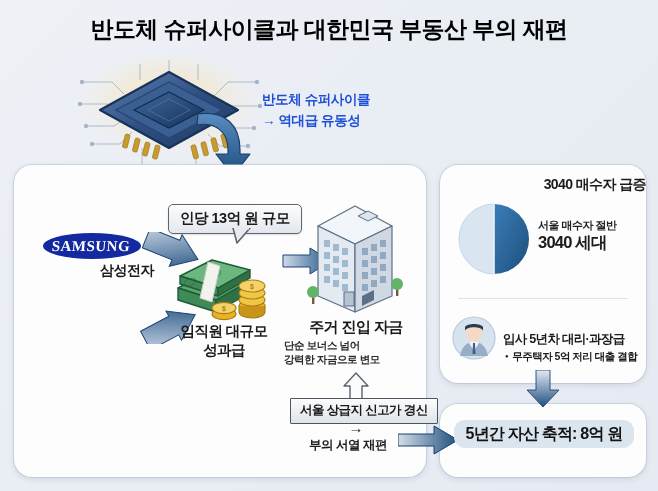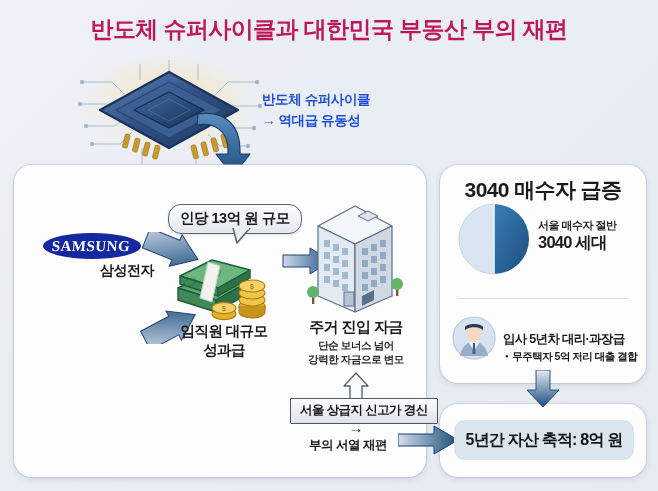--- a/index.html
+++ b/index.html
@@ -8,21 +8,21 @@
     background:linear-gradient(135deg,#eef1f6 0%,#e9edf4 45%,#e6eaf2 100%);
     font-family:"Liberation Sans","DejaVu Sans",sans-serif;
     color:#1b1b1b;overflow:hidden;position:relative;
   }
   .stage{position:absolute;inset:0;}
   .abs{position:absolute;}
 
   
   #title{
     top:14px;left:0;width:658px;text-align:center;
-    font-size:23px;font-weight:bold;letter-spacing:-0.6px;color:#be185d;
+    font-size:23px;font-weight:bold;letter-spacing:-0.6px;color:#000000;
     white-space:nowrap;
   }
 
   
   #chip-art{left:62px;top:52px;width:215px;height:125px;}
   #chip-art svg{display:block;}
 
   #chip-caption{left:262px;top:90px;width:180px;font-size:13.5px;font-weight:bold;line-height:1.55;color:#1d4ed8;letter-spacing:-0.4px;}
 
   
@@ -35,63 +35,63 @@
   #right-panel-bottom{left:440px;top:404px;width:206px;height:73px;}
 
   
   #samsung-logo{left:42px;top:232px;width:100px;height:28px;}
   #samsung-label{left:30px;top:262px;width:124px;text-align:right;font-size:14px;font-weight:bold;letter-spacing:-0.5px;}
 
   #skhynix-logo{left:30px;top:312px;width:118px;height:34px;}
 
   #bubble{
     left:168px;top:204px;padding:4px 11px 5px;
-    border:1.6px solid #5c6672;border-radius:13px;
+    border:1.6px solid #5c6672;border-radius:5px;
     background:linear-gradient(#fdfdfd,#e3e7ec);
     font-size:14.5px;font-weight:bold;letter-spacing:-0.5px;white-space:nowrap;
     box-shadow:0 1px 2px rgba(0,0,0,.12);
   }
   #bubble-tail{left:232px;top:228px;width:20px;height:16px;}
 
   #money-art{left:172px;top:244px;width:108px;height:78px;}
   #bonus-label{left:158px;top:322px;width:132px;text-align:center;font-size:14.5px;font-weight:bold;line-height:1.3;letter-spacing:-0.6px;}
 
   #building-art{left:300px;top:192px;width:110px;height:124px;}
   #housing-title{left:286px;top:318px;width:140px;text-align:center;font-size:15px;font-weight:bold;letter-spacing:-0.6px;}
-  #housing-sub{left:284px;top:338px;width:144px;text-align:center;font-size:10.5px;font-weight:bold;line-height:1.38;color:#2a2a2a;letter-spacing:-0.4px;}
+  #housing-sub{left:284px;top:338px;width:144px;text-align:left;font-size:10.5px;font-weight:bold;line-height:1.38;color:#2a2a2a;letter-spacing:-0.4px;}
 
   #hollow-arrow{left:343px;top:372px;width:26px;height:28px;}
   #seoul-chip{
     left:290px;top:398px;padding:3px 9px 4px;
     border:1.5px solid #4b5664;border-radius:1px;
     background:linear-gradient(#fcfcfc,#dfe4ea);
     font-size:12.5px;font-weight:bold;letter-spacing:-0.6px;white-space:nowrap;
   }
   #rank-arrow{left:338px;top:419px;width:36px;text-align:center;font-size:15px;font-weight:bold;}
   #rank-label{left:300px;top:437px;width:96px;text-align:center;font-size:12.5px;font-weight:bold;letter-spacing:-0.5px;}
 
   
-  #buyers-title{left:440px;top:176px;width:206px;text-align:center;font-size:21px;font-weight:bold;letter-spacing:-0.6px;}
+  #buyers-title{left:440px;top:176px;width:206px;text-align:right;font-size:14px;font-weight:bold;letter-spacing:-0.6px;}
   #pie{left:457px;top:202px;width:74px;height:74px;}
   #pie-sub{left:538px;top:218px;width:104px;font-size:11px;font-weight:bold;letter-spacing:-0.5px;color:#1f1f1f;}
   #pie-big{left:538px;top:232px;width:108px;font-size:16.5px;font-weight:bold;letter-spacing:-0.8px;}
 
   #divider{left:458px;top:298px;width:170px;height:1px;background:#dfe3e9;}
 
   #avatar{left:452px;top:316px;width:44px;height:44px;}
   #worker-title{left:503px;top:315px;width:145px;font-size:12.5px;font-weight:bold;letter-spacing:-0.7px;white-space:nowrap;margin-top:16px;}
   .bullet{position:absolute;left:505px;width:150px;font-size:10.5px;font-weight:bold;letter-spacing:-0.5px;color:#1c1c1c;white-space:nowrap;}
   .bullet::before{content:"●";font-size:6px;vertical-align:middle;margin-right:4px;position:relative;top:-1px;}
   #bullet-0{top:334px;}
   #bullet-1{top:350px;}
 
   #down-arrow-right{left:526px;top:370px;width:34px;height:38px;}
 
   #result-banner{
-    left:454px;top:420px;width:180px;height:40px;
+    left:454px;top:420px;width:180px;height:28px;
     background:#dbe5ee;border-radius:11px;
     display:flex;align-items:center;justify-content:center;
   }
   #result-text{font-size:16px;font-weight:bold;letter-spacing:-0.8px;color:#141414;white-space:nowrap;}
   #result-in-arrow{left:398px;top:424px;width:62px;height:32px;}
 
   
   #arrow-samsung{left:142px;top:232px;width:62px;height:44px;}
   #arrow-sk{left:140px;top:300px;width:62px;height:44px;}
   #arrow-house{left:282px;top:246px;width:50px;height:30px;}

